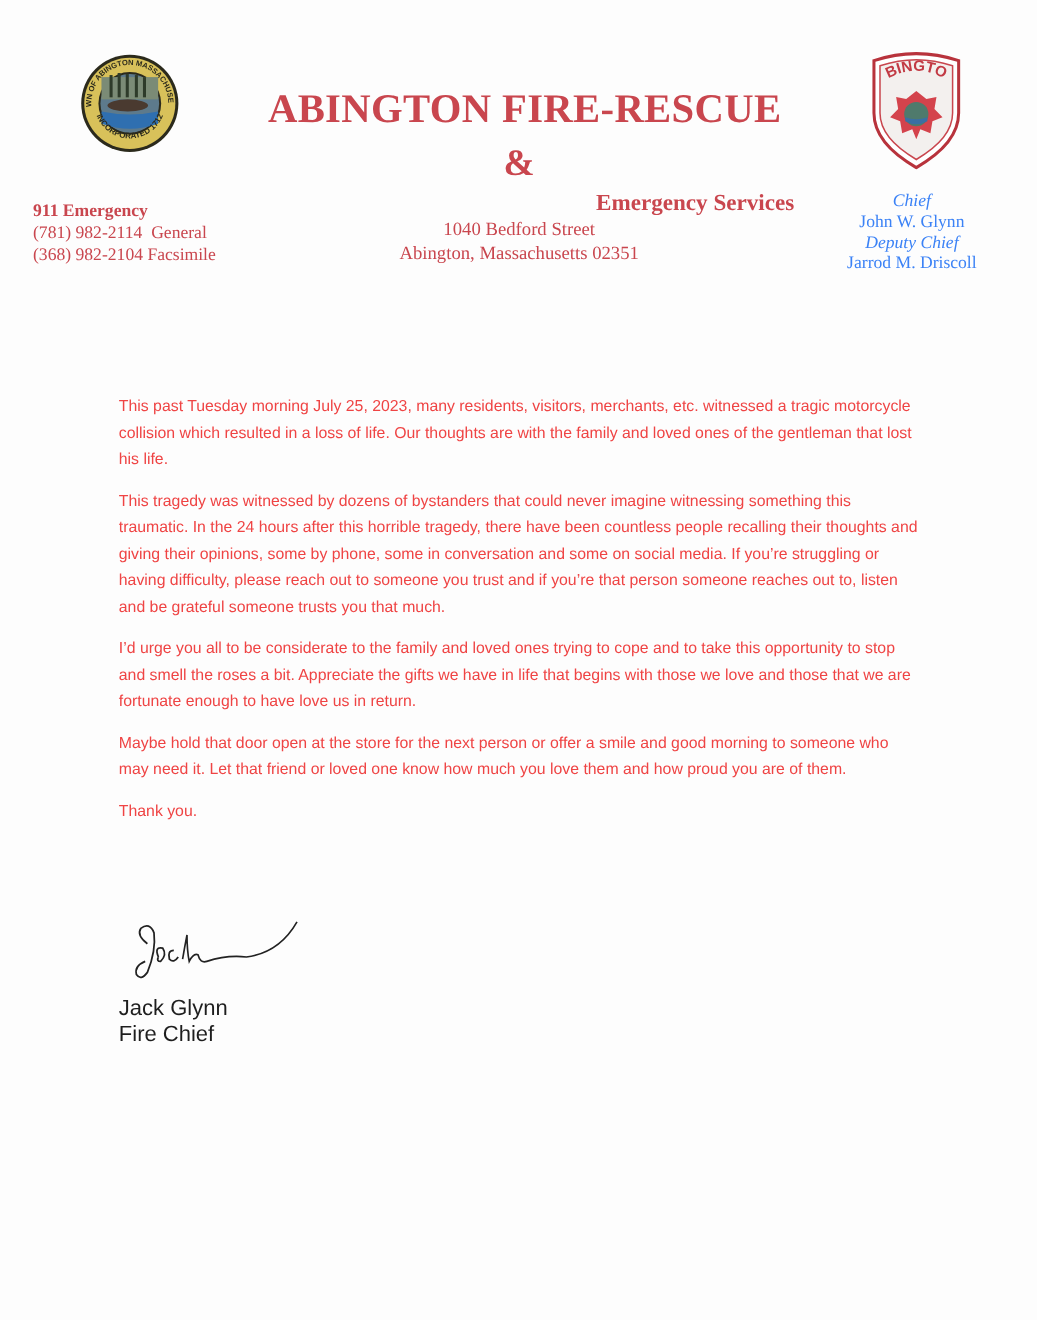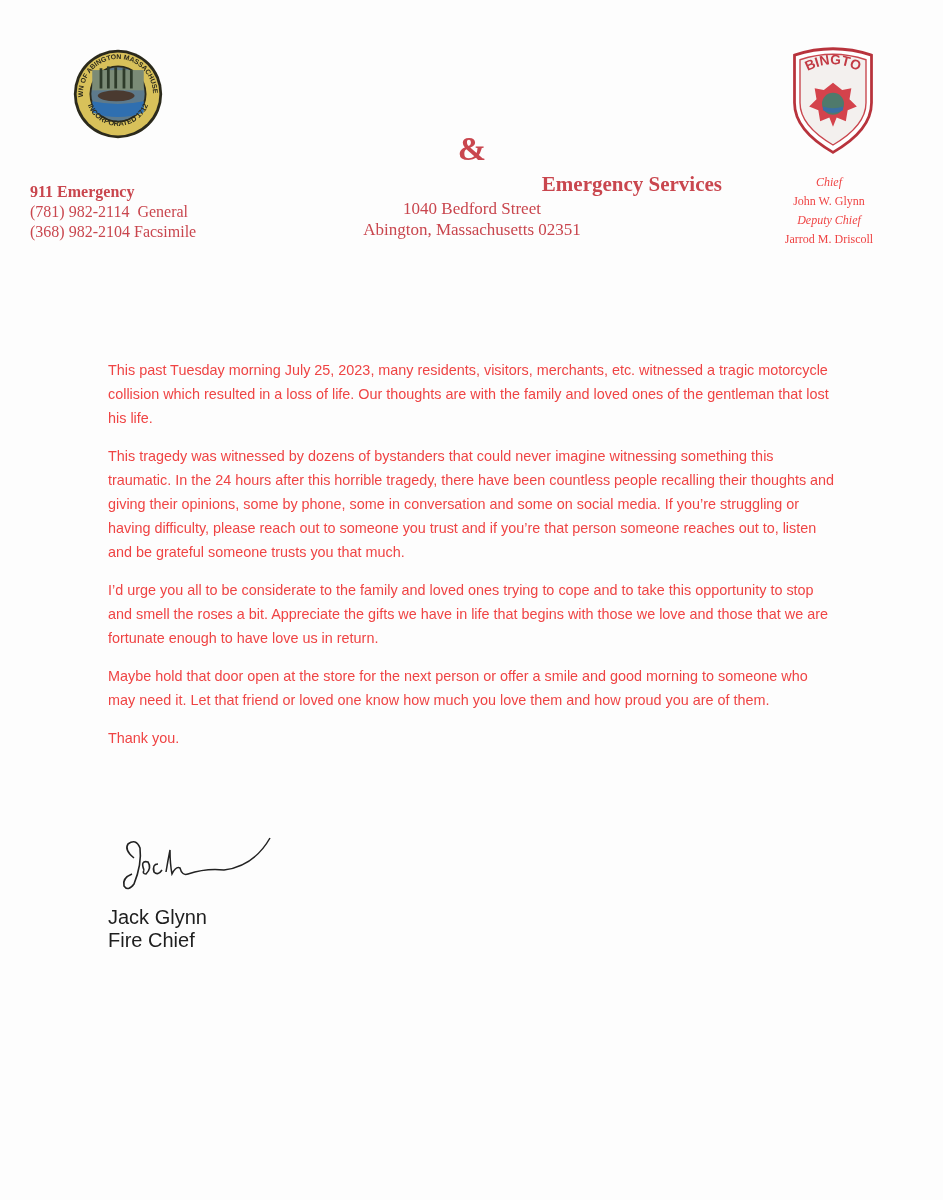--- a/index.html
+++ b/index.html
@@ -33,21 +33,21 @@
   .addr2 { top: 220px; }
 
   .left-contact {
     position: absolute; left: 30px; top: 182px; width: 210px; text-align: left;
     font-family: "Liberation Serif", serif; font-size: 16px; color: #c9464e; line-height: 20px;
   }
   .left-contact .em { font-weight: bold; font-size: 16px; }
 
   .right-contact {
     position: absolute; left: 740px; top: 173px; width: 178px; text-align: center;
-    font-family: "Liberation Serif", serif; font-size: 12px; color: #ef4444; line-height: 19px;
+    font-family: "Liberation Serif", serif; font-size: 16px; color: #3b82f6; line-height: 19px;
   }
   .right-contact .title { font-style: italic; }
 
   .body-text {
     position: absolute; left: 108px; top: 358px; width: 730px;
     font-family: "Liberation Sans", sans-serif; font-size: 14.4px; line-height: 24px; color: #ef4444;
   }
   .body-text p { margin: 0 0 14px 0; }
 
   .signature { position: absolute; left: 114px; top: 830px; width: 170px; height: 70px; }
@@ -74,20 +74,21 @@
     <path id="sealTop" d="M12 50 A38 38 0 0 1 88 50" fill="none"></path>
     <path id="sealBot" d="M16 58 A35 35 0 0 0 84 58" fill="none"></path>
     <text font-size="7.5" font-weight="bold" fill="#2b2a1c" font-family="Liberation Sans, sans-serif">
       <textPath href="#sealTop" startOffset="50%" text-anchor="middle">TOWN OF ABINGTON MASSACHUSETTS</textPath>
     </text>
     <text font-size="8" font-weight="bold" fill="#2b2a1c" font-family="Liberation Sans, sans-serif">
       <textPath href="#sealBot" startOffset="50%" text-anchor="middle">INCORPORATED 1712</textPath>
     </text>
   </svg>
 
+  <div class="org-title">ABINGTON FIRE-RESCUE</div>
   <div class="ampersand">&amp;</div>
   <div class="org-sub">Emergency Services</div>
   <div class="addr addr1">1040 Bedford Street</div>
   <div class="addr addr2">Abington, Massachusetts 02351</div>
 
   <div class="left-contact">
     <div class="em">911 Emergency</div>
     <div style="white-space:pre">(781) 982-2114  General</div>
     <div>(368) 982-2104 Facsimile</div>
   </div>

